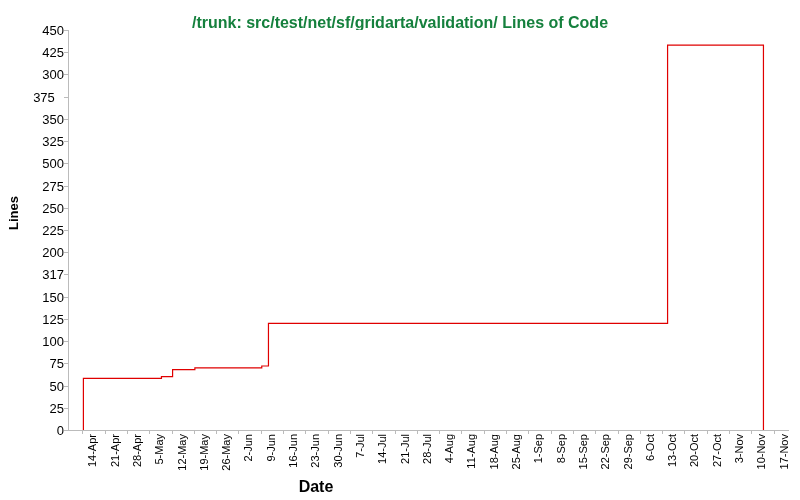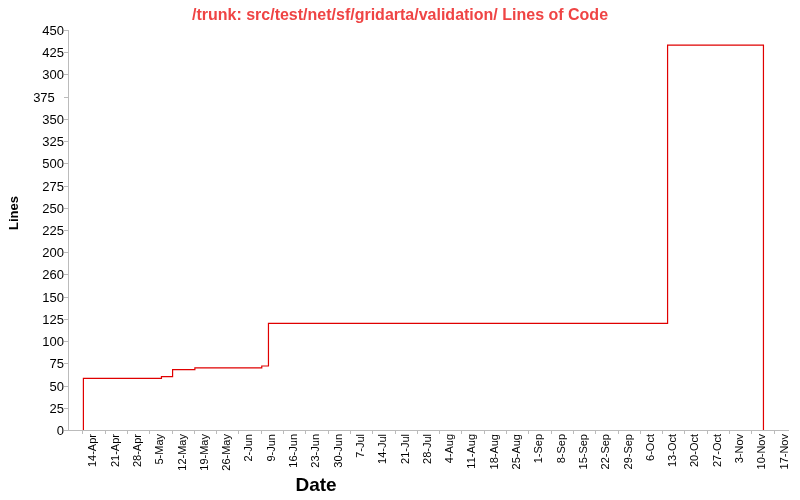--- a/index.html
+++ b/index.html
@@ -10,45 +10,45 @@
     background: #ffffff;
     font-family: Arial, Helvetica, sans-serif;
   }
   .chart {
     position: relative;
     width: 800px;
     height: 500px;
   }
   .title {
     position: absolute;
-    top: 6px;
+    top: 14px;
     left: 0;
     width: 800px;
     text-align: center;
     font-weight: bold;
     font-size: 16px;
-    color: #ef4444;
+    color: #15803d;
   }
   .ylabel {
     position: absolute;
     left: 6px;
     top: 230px;
     font-size: 13px;
     font-weight: bold;
     color: #000;
     transform: rotate(-90deg);
     transform-origin: left top;
   }
   .xlabel {
     position: absolute;
     bottom: 4px;
     left: 0;
     width: 632px;
     text-align: center;
-    font-size: 19px;
+    font-size: 16px;
     font-weight: bold;
     color: #000;
   }
   .plot-area {
     position: absolute;
     left: 68px;
     top: 30px;
     width: 720px;
     height: 400px;
     background: #fff;
@@ -119,21 +119,21 @@
       <div class="ytick-label" style="top: 385.556px;">50</div>
       <div class="ytick-mark" style="top: 385.556px;"></div>
       <div class="ytick-label" style="top: 363.333px;">75</div>
       <div class="ytick-mark" style="top: 363.333px;"></div>
       <div class="ytick-label" style="top: 341.111px;">100</div>
       <div class="ytick-mark" style="top: 341.111px;"></div>
       <div class="ytick-label" style="top: 318.889px;">125</div>
       <div class="ytick-mark" style="top: 318.889px;"></div>
       <div class="ytick-label" style="top: 296.667px;">150</div>
       <div class="ytick-mark" style="top: 296.667px;"></div>
-      <div class="ytick-label" style="top: 274.444px;">260</div>
+      <div class="ytick-label" style="top: 274.444px;">317</div>
       <div class="ytick-mark" style="top: 274.444px;"></div>
       <div class="ytick-label" style="top: 252.222px;">200</div>
       <div class="ytick-mark" style="top: 252.222px;"></div>
       <div class="ytick-label" style="top: 230px;">225</div>
       <div class="ytick-mark" style="top: 230px;"></div>
       <div class="ytick-label" style="top: 207.778px;">250</div>
       <div class="ytick-mark" style="top: 207.778px;"></div>
       <div class="ytick-label" style="top: 185.556px;">275</div>
       <div class="ytick-mark" style="top: 185.556px;"></div>
       <div class="ytick-label" style="top: 163.333px;">500</div>

